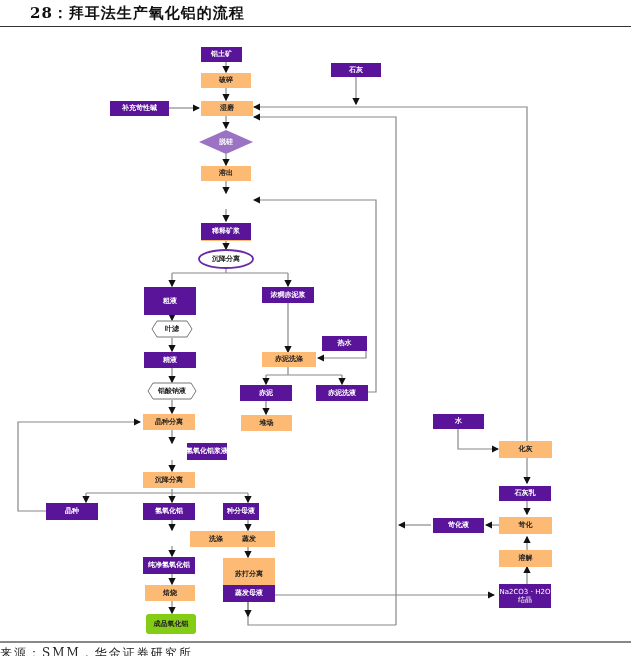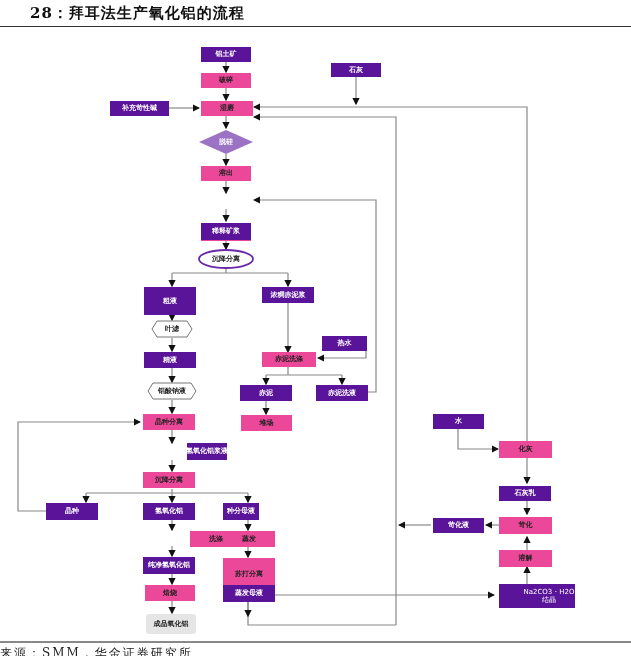--- a/index.html
+++ b/index.html
@@ -3,22 +3,22 @@
 <meta charset="utf-8">
 <style>
   html,body{margin:0;padding:0;background:#fff;}
   body{width:631px;height:656px;position:relative;overflow:hidden;font-family:"DejaVu Sans",sans-serif;}
   .title{position:absolute;left:16px;top:4px;font-size:15px;font-weight:bold;color:#111;font-family:"DejaVu Serif",serif;letter-spacing:1px;margin-left:14px;}
   .rule-top{position:absolute;left:0;top:26px;width:631px;height:1px;background:#333;}
   .rule-bot{position:absolute;left:0;top:641px;width:631px;height:2px;background:#888;}
   .source{position:absolute;left:0;top:645px;font-size:12px;color:#222;font-family:"DejaVu Serif",serif;letter-spacing:2px;}
   .node{position:absolute;display:flex;align-items:center;justify-content:center;font-size:7px;font-weight:bold;font-family:"DejaVu Serif",serif;white-space:nowrap;text-align:center;line-height:1.2;}
   .dark{background:#5a1499;color:#fff;}
-  .light{background:#ec4899;color:#222;}
-  .yellow{background:#e5e5e5;color:#222;border-radius:3px;}
+  .light{background:#fdba74;color:#222;}
+  .yellow{background:#84cc16;color:#222;border-radius:3px;}
   svg.lines{position:absolute;left:0;top:0;}
 </style>
 </head>
 <body>
 
 <div class="title">28：拜耳法生产氧化铝的流程</div>
 <div class="rule-top"></div>
 
 <svg class="lines" width="631" height="656">
   <defs>
@@ -97,21 +97,21 @@
   </g>
 
   <polygon points="226,130 253,142 226,154 199,142" fill="#9b72c4"></polygon>
 
   <ellipse cx="226" cy="259" rx="27" ry="9" fill="#fff" stroke="#6a2aa8" stroke-width="1.8"></ellipse>
 
   <polygon points="152,329 157,321 187,321 192,329 187,337 157,337" fill="#fff" stroke="#777" stroke-width="1"></polygon>
   <polygon points="148,391 153,383 191,383 196,391 191,399 153,399" fill="#fff" stroke="#777" stroke-width="1"></polygon>
 </svg>
 
-<div class="node dark" style="left:201px;top:47px;width:50px;height:15px;">铝土矿</div>
+<div class="node dark" style="left:201px;top:47px;width:41px;height:15px;">铝土矿</div>
 <div class="node light" style="left:201px;top:73px;width:50px;height:15px;">破碎</div>
 <div class="node dark" style="left:331px;top:63px;width:50px;height:14px;">石灰</div>
 <div class="node dark" style="left:110px;top:101px;width:59px;height:15px;">补充苛性碱</div>
 <div class="node light" style="left:201px;top:101px;width:52px;height:15px;">湿磨</div>
 <div class="node" style="left:201px;top:135px;width:50px;height:14px;color:#fff;">脱硅</div>
 <div class="node light" style="left:201px;top:166px;width:50px;height:15px;">溶出</div>
 <div class="node light" style="left:201px;top:194px;width:50px;height:15px;margin-top:32px;">稀释</div>
 <div class="node dark" style="left:201px;top:223px;width:50px;height:17px;">稀释矿浆</div>
 <div class="node" style="left:201px;top:252px;width:50px;height:14px;color:#222;">沉降分离</div>
 
@@ -139,16 +139,16 @@
 <div class="node light" style="left:145px;top:585px;width:50px;height:16px;">焙烧</div>
 <div class="node dark" style="left:223px;top:585px;width:52px;height:17px;">蒸发母液</div>
 <div class="node yellow" style="left:146px;top:614px;width:50px;height:20px;">成品氧化铝</div>
 
 <div class="node dark" style="left:433px;top:414px;width:51px;height:15px;">水</div>
 <div class="node light" style="left:499px;top:441px;width:53px;height:17px;">化灰</div>
 <div class="node dark" style="left:499px;top:486px;width:52px;height:15px;">石灰乳</div>
 <div class="node dark" style="left:433px;top:518px;width:51px;height:15px;">苛化液</div>
 <div class="node light" style="left:499px;top:517px;width:53px;height:17px;">苛化</div>
 <div class="node light" style="left:499px;top:550px;width:53px;height:17px;">溶解</div>
-<div class="node dark" style="left:499px;top:584px;width:52px;height:24px;white-space:normal;font-family:'DejaVu Sans',sans-serif;font-weight:normal;padding-left:24px;">Na2CO3・H2O 结晶</div>
+<div class="node dark" style="left:499px;top:584px;width:52px;height:24px;white-space:normal;font-family:'DejaVu Sans',sans-serif;font-weight:normal;">Na2CO3・H2O 结晶</div>
 
 <div class="rule-bot"></div>
 <div class="source">来源：SMM，华金证券研究所</div>
 
 </body></html>

